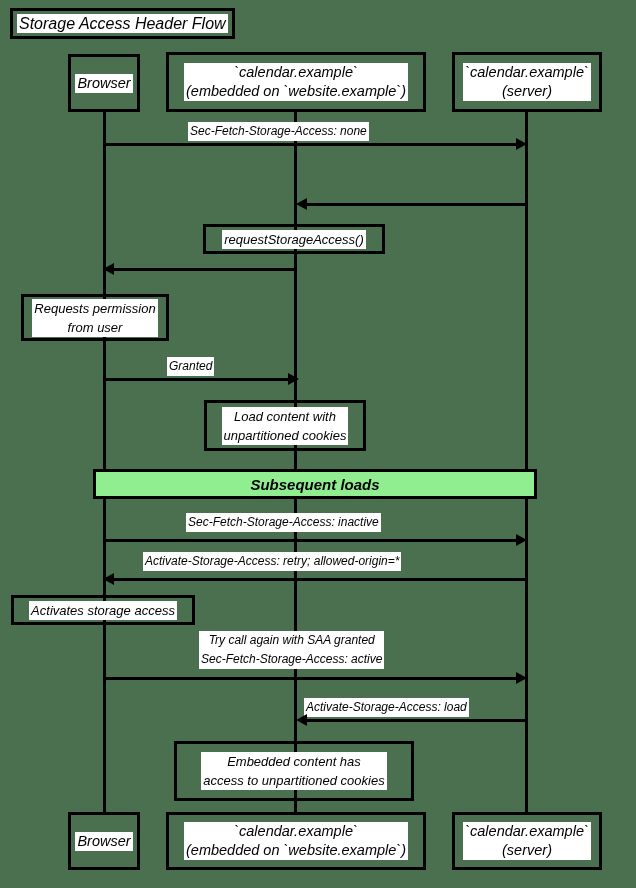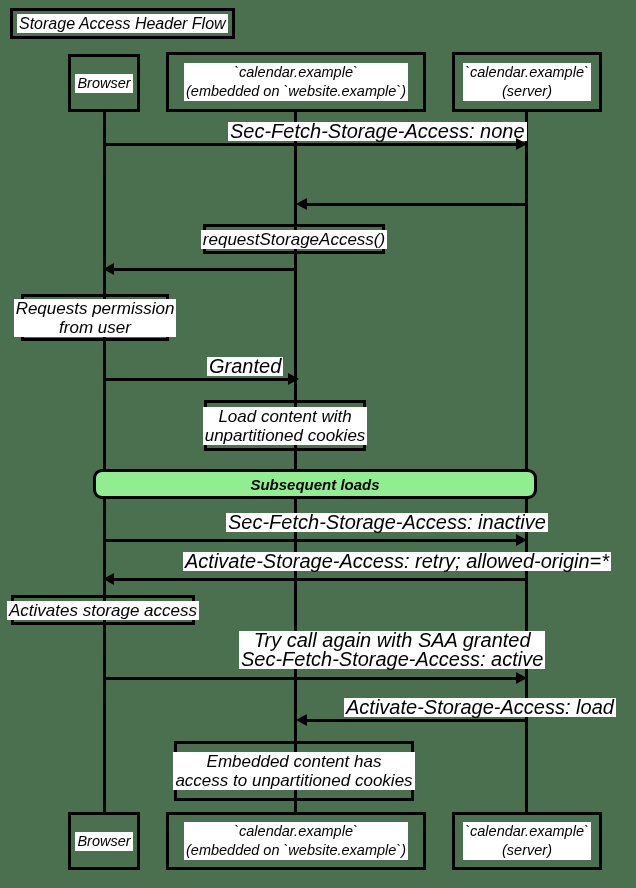--- a/index.html
+++ b/index.html
@@ -84,44 +84,43 @@
   .arrow-right {
     border-left: 11px solid #000;
   }
   .arrow-left {
     border-right: 11px solid #000;
   }
   .msg-label {
     position: absolute;
     background: #fff;
     color: #000;
-    font-size: 20px;
+    font-size: 12px;
     line-height: 19px;
     white-space: pre;
     text-align: center;
     padding: 0 2px;
-    margin-left: 40px;
   }
 
   
   .note {
     position: absolute;
     border: 3px solid #000;
     background: transparent;
     box-sizing: border-box;
     display: flex;
     align-items: center;
     justify-content: center;
     padding: 2px 3px;
   }
   .note .ntext {
     display: inline-block;
     background: #fff;
     color: #000;
-    font-size: 17px;
+    font-size: 13px;
     line-height: 19px;
     text-align: center;
     white-space: pre;
     padding: 0 2px;
   }
 
   
   .divider {
     position: absolute;
     border: 3px solid #000;
@@ -186,21 +185,21 @@
 
   <div class="msg-label" style="left:167px; top:357px;">Granted</div>
   <div class="msg-line" style="left:104px; top:378px; width:187px;"></div>
   <div class="arrow-head arrow-right" style="left:288px; top:373px;"></div>
 
   <div class="note" style="left:204px; top:400px; width:162px; height:51px;">
     <span class="ntext">Load content with
 unpartitioned cookies</span>
   </div>
 
-  <div class="divider" style="left:93px; top:469px; width:444px; height:30px; background:#90ee90;border-radius:9px;">
+  <div class="divider" style="left:93px; top:469px; width:444px; height:30px; background:#90ee90;">
     <span class="dtext">Subsequent loads</span>
   </div>
 
   <div class="msg-label" style="left:186px; top:513px;">Sec-Fetch-Storage-Access: inactive</div>
   <div class="msg-line" style="left:104px; top:539px; width:415px;"></div>
   <div class="arrow-head arrow-right" style="left:516px; top:534px;"></div>
 
   <div class="msg-label" style="left:143px; top:552px;">Activate-Storage-Access: retry; allowed-origin=*</div>
   <div class="msg-line" style="left:113px; top:578px; width:414px;"></div>
   <div class="arrow-head arrow-left" style="left:103px; top:573px;"></div>

